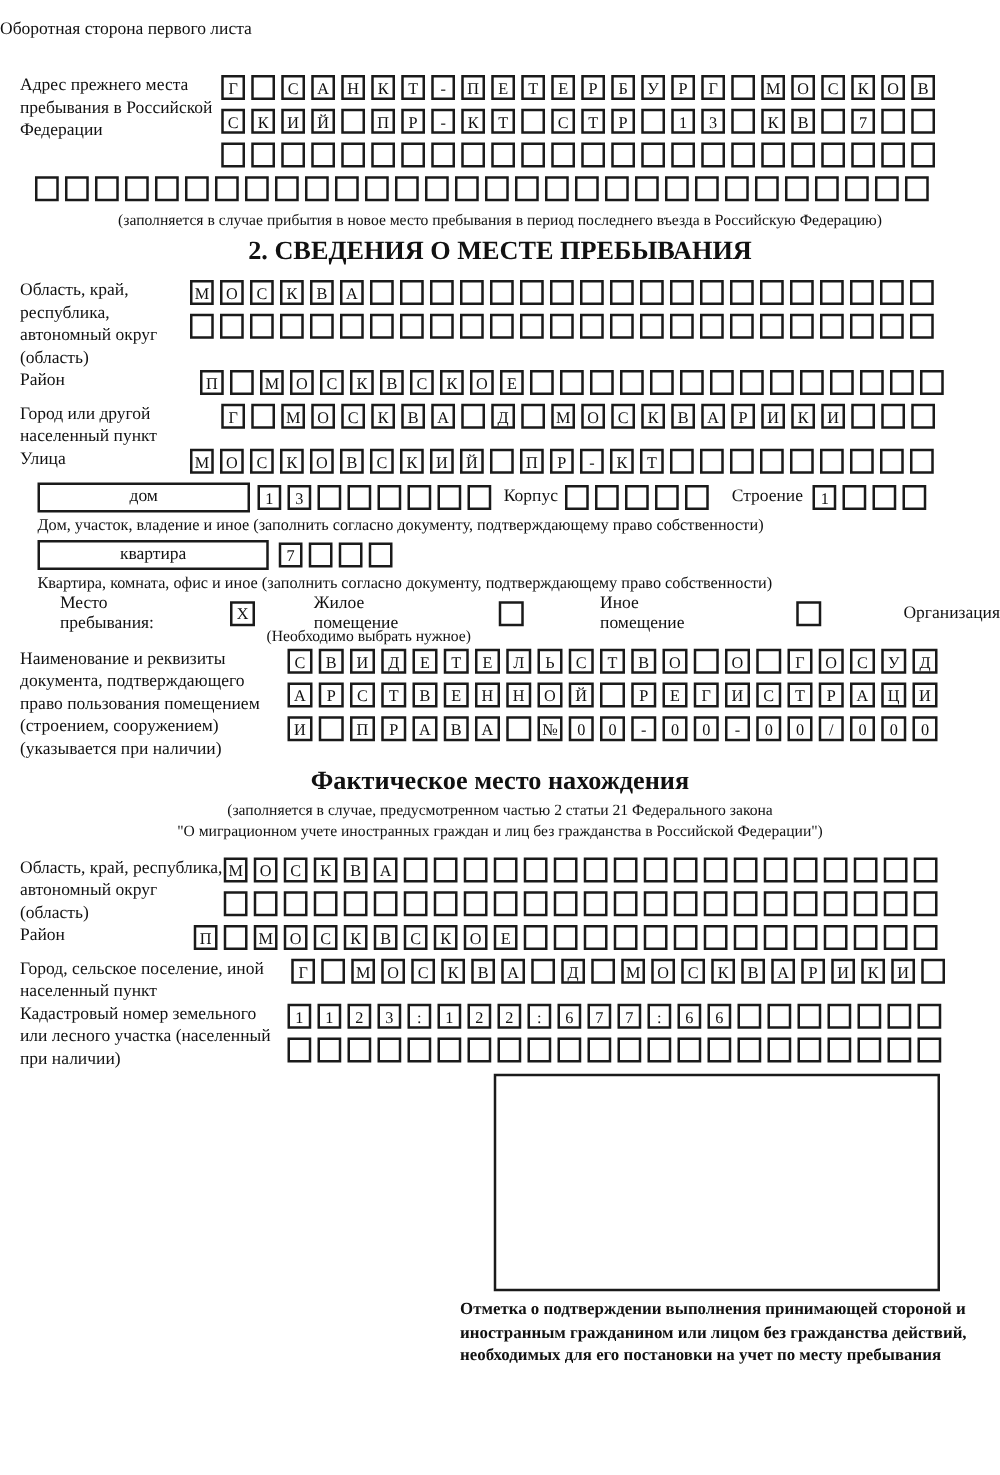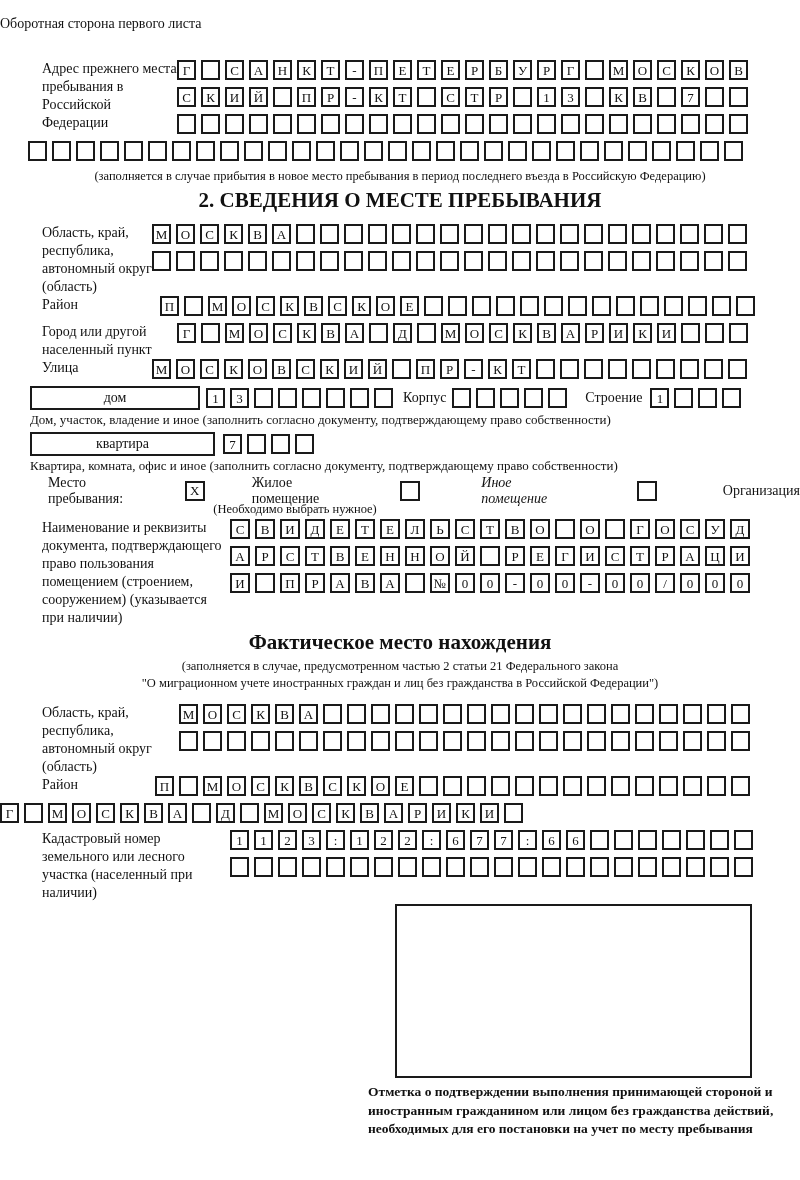--- a/index.html
+++ b/index.html
@@ -8,21 +8,21 @@
     width:800px; height:1180px;
     color:#111111;
     font-family:"Liberation Serif", serif;
     font-size:14px;
     position:relative;
     overflow:hidden;
   }
   .header-note { padding:16px 26px 0 0; font-size:14px;font-family:Liberation Serif, serif; }
 
   .group { display:flex; align-items:flex-start; }
-  .glabel { flex:none; padding-left:42px; font-size:14px; line-height:18px; }
+  .glabel { flex:none; padding-left:16px; font-size:14px; line-height:18px; }
   .gcontent { flex:none; }
 
   .cells { display:flex; gap:5px; height:20px; margin-bottom:7px; }
   .cell {
     flex:none; width:19px; height:20px;
     border:2px solid #1a1a1a;
     display:flex; align-items:center; justify-content:center;
     font-size:13px; line-height:1; background:#fff;
   }
   .cells.wide .cell { width:20px; }
@@ -384,21 +384,21 @@
       <span class="cell"></span>
     </div>
 </div>
 <div class="caption-left mt2">Квартира, комната, офис и иное (заполнить согласно документу, подтверждающему право собственности)</div>
 
 <div class="mesto-row mt6">
   <span>Место пребывания:</span>
   <span class="cbx" style="margin-left:6px;">X</span>
   <span style="margin-left:7px;">Жилое помещение</span>
   <span class="cbx" style="margin-left:22px;"></span>
-  <span style="margin-left:21px;font-style:italic;">Иное помещение</span>
+  <span style="margin-left:21px;">Иное помещение</span>
   <span class="cbx" style="margin-left:38px;"></span>
   <span style="margin-left:26px;">Организация</span>
 </div>
 <div class="mesto-caption">(Необходимо выбрать нужное)</div>
 
 <div class="group mt2">
   <div class="glabel w230">Наименование и реквизиты документа, подтверждающего право пользования помещением (строением, сооружением) (указывается при наличии)</div>
   <div class="gcontent">
     <div class="cells wide">
         <span class="cell">С</span>
@@ -561,20 +561,21 @@
         <span class="cell"></span>
         <span class="cell"></span>
         <span class="cell"></span>
         <span class="cell"></span>
         <span class="cell"></span>
       </div>
   </div>
 </div>
 
 <div class="group">
+  <div class="glabel w233">Город, сельское поселение, иной населенный пункт</div>
   <div class="gcontent">
     <div class="cells">
         <span class="cell">Г</span>
         <span class="cell"></span>
         <span class="cell">М</span>
         <span class="cell">О</span>
         <span class="cell">С</span>
         <span class="cell">К</span>
         <span class="cell">В</span>
         <span class="cell">А</span>

